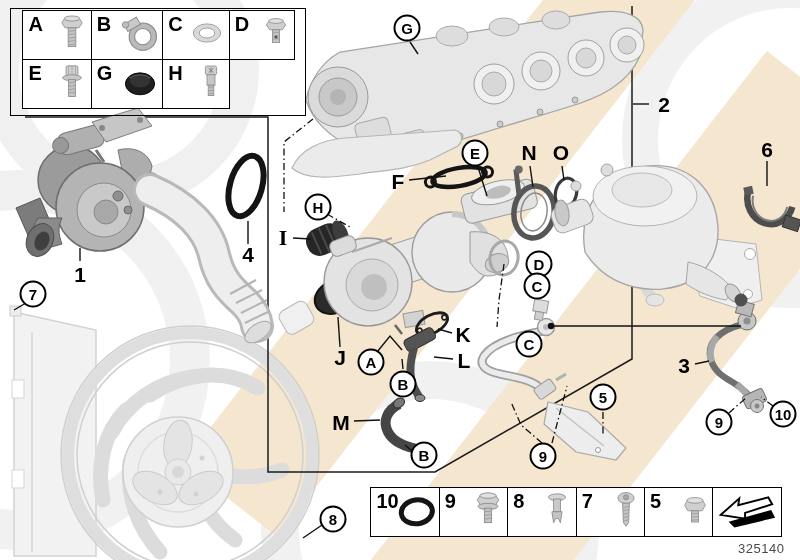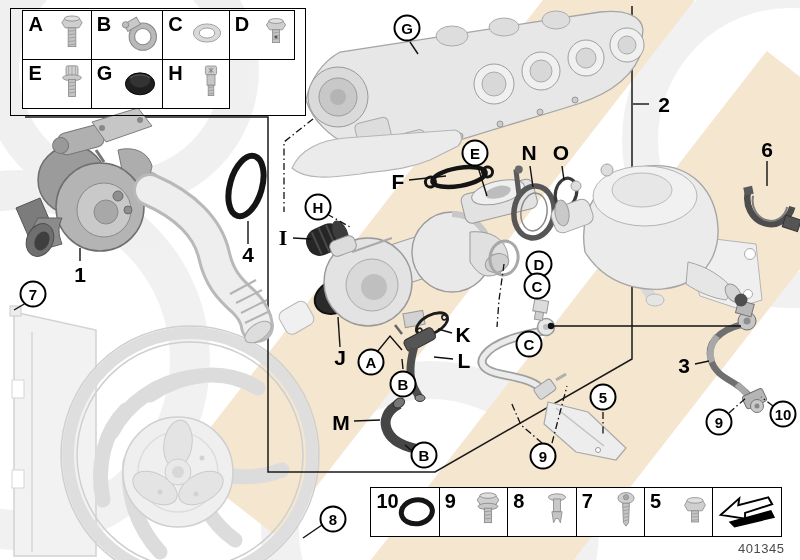--- a/index.html
+++ b/index.html
@@ -502,21 +502,21 @@
   </div>
   <div class="cell lb-cell">
     <span class="ic" style="right:3px">
       <svg width="62" height="44" viewBox="0 0 64 44">
         <path d="M5,27 L24,10 L23,17 L54,9 L58,16 L30,25 L30,31 Z" fill="#ffffff" stroke="#000000" stroke-width="2"></path>
         <polygon points="13,34 57,22 61,30 19,40" fill="#000000"></polygon>
       </svg></span>
   </div>
 </div>
 
-<div class="num401">401345</div>
+<div class="num401">325140</div>
 
 <div class="cc" style="left:407px;top:28px">G</div>
 <div class="cc" style="left:475px;top:153px">E</div>
 <div class="cc" style="left:318px;top:207px">H</div>
 <div class="cc" style="left:539px;top:264px">D</div>
 <div class="cc" style="left:537px;top:286px">C</div>
 <div class="cc" style="left:529px;top:344px">C</div>
 <div class="cc" style="left:371px;top:362px">A</div>
 <div class="cc" style="left:403px;top:384px">B</div>
 <div class="cc" style="left:424px;top:455px">B</div>

